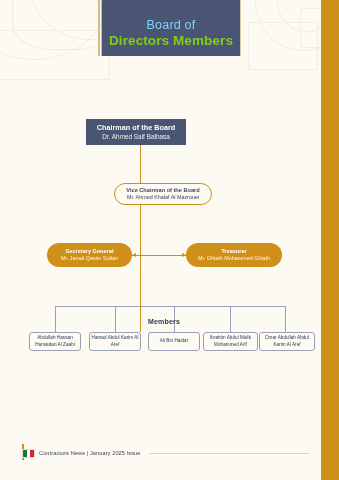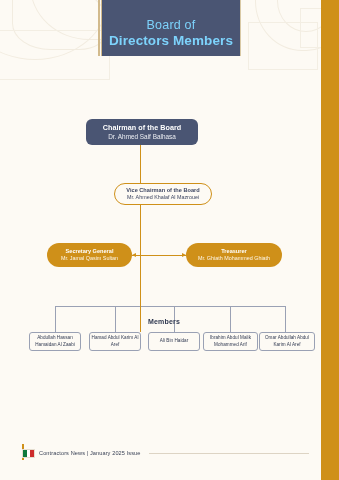--- a/index.html
+++ b/index.html
@@ -88,21 +88,21 @@
     width: 1px;
     background: #d2ba8c;
   }
   .hdr-line1 {
     color: #7dd3fc;
     font-size: 12.5px;
     letter-spacing: .2px;
     line-height: 15px;
   }
   .hdr-line2 {
-    color: #7dd3fc;
+    color: #84cc16;
     font-size: 13.5px;
     font-weight: bold;
     letter-spacing: .1px;
     line-height: 16px;
   }
 
   
   #chart {
     position: absolute;
     left: 0;
@@ -119,24 +119,24 @@
     justify-content: center;
     text-align: center;
   }
   .node .role   { font-weight: bold; }
   .node .person { }
 
   
   #chairman {
     left: 86px;
     top: 119px;
-    width: 112px;
+    width: 100px;
     height: 26px;
     background: #4a5573;
-    border-radius: 6px;
+    border-radius: 0;
     color: #fff;
     text-align: center;
   }
   #chairman .role   { font-size: 7.2px; line-height: 9px; letter-spacing: .05px; }
   #chairman .person { font-size: 6.4px; line-height: 9px; color: #eceef3; }
 
   
   #vice {
     left: 114px;
     top: 183px;

